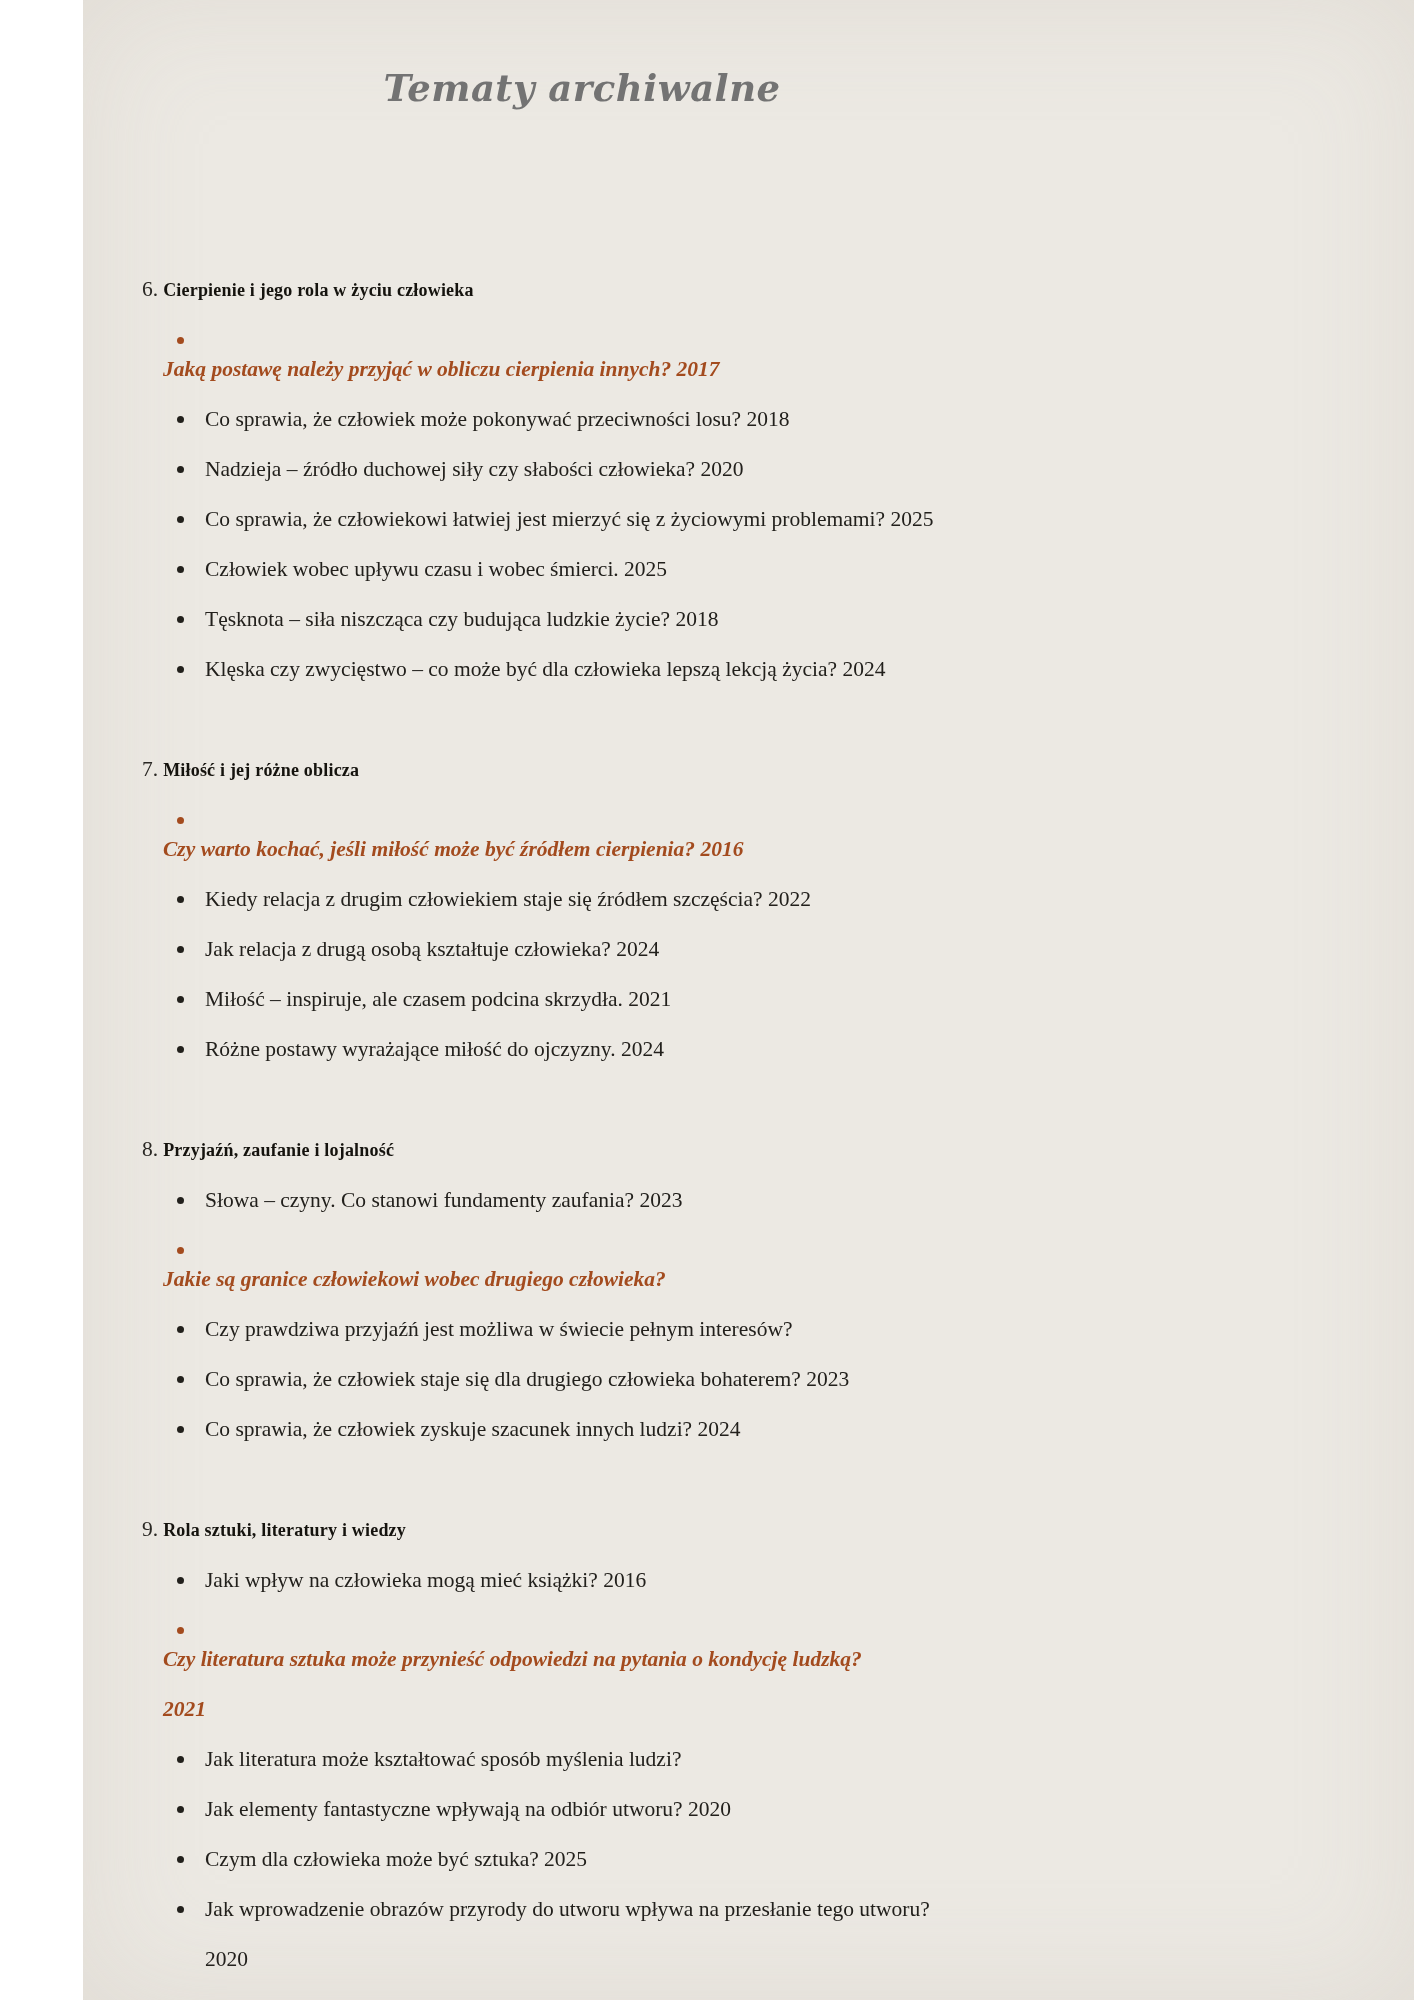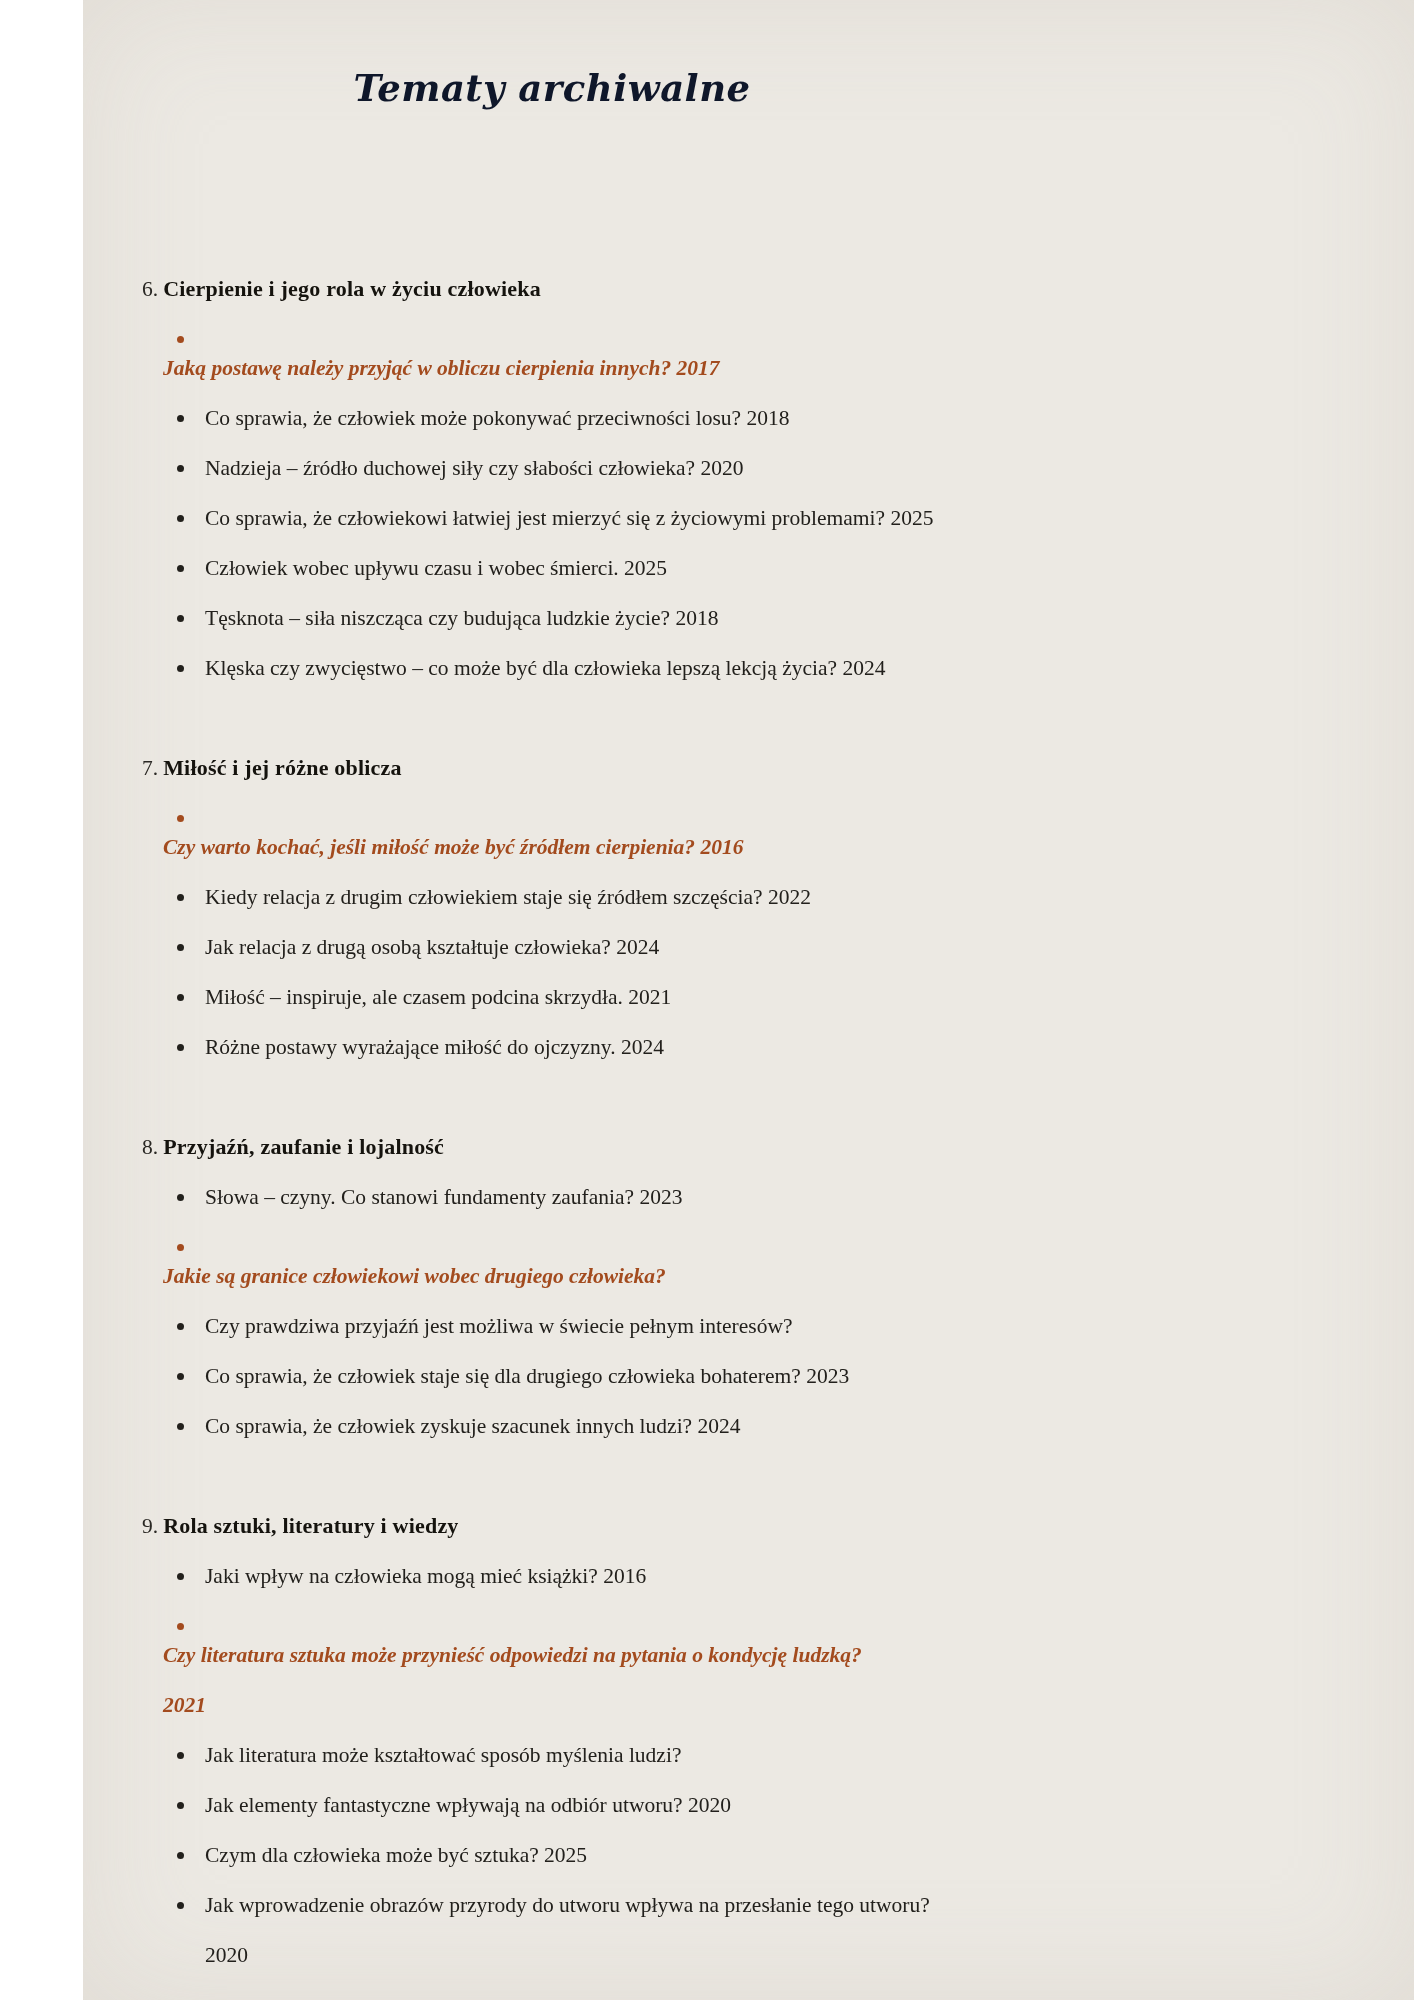--- a/index.html
+++ b/index.html
@@ -11,28 +11,28 @@
     font-family:"Liberation Serif", serif;
   }
   .paper{
     position:absolute;
     left:83px; top:0; right:0; bottom:0;
     background:#ece9e3;
     box-shadow:inset 0 0 120px rgba(210,205,195,.45);
   }
   .page-title{
     position:absolute;
-    left:552px; top:66px;
+    left:582px; top:66px;
     transform:translateX(-50%);
     font-family:"DejaVu Serif", serif;
     font-style:italic;
     font-weight:700;
     font-size:37px;
     letter-spacing:.5px;
-    color:#0f172a;
+    color:#737373;
     white-space:nowrap;
   }
   .content{
     position:absolute;
     left:142px; top:264px;
     width:900px;
     color:#22201c;
     font-size:21.5px;
   }
   .section{ margin:0 0 50px 0; }
@@ -43,21 +43,21 @@
   }
   .sec-num{
     color:#2a2824;
     font-weight:400;
     margin-right:5px;
     font-size:21.5px;
   }
   .sec-title{
     font-weight:700;
     color:#15130e;
-    font-size:22px;
+    font-size:18px;
     letter-spacing:.2px;
   }
   ul.topics{
     list-style:none;
     margin:0; padding:0;
   }
   .item{
     display:flex;
     align-items:flex-start;
     line-height:50px;

